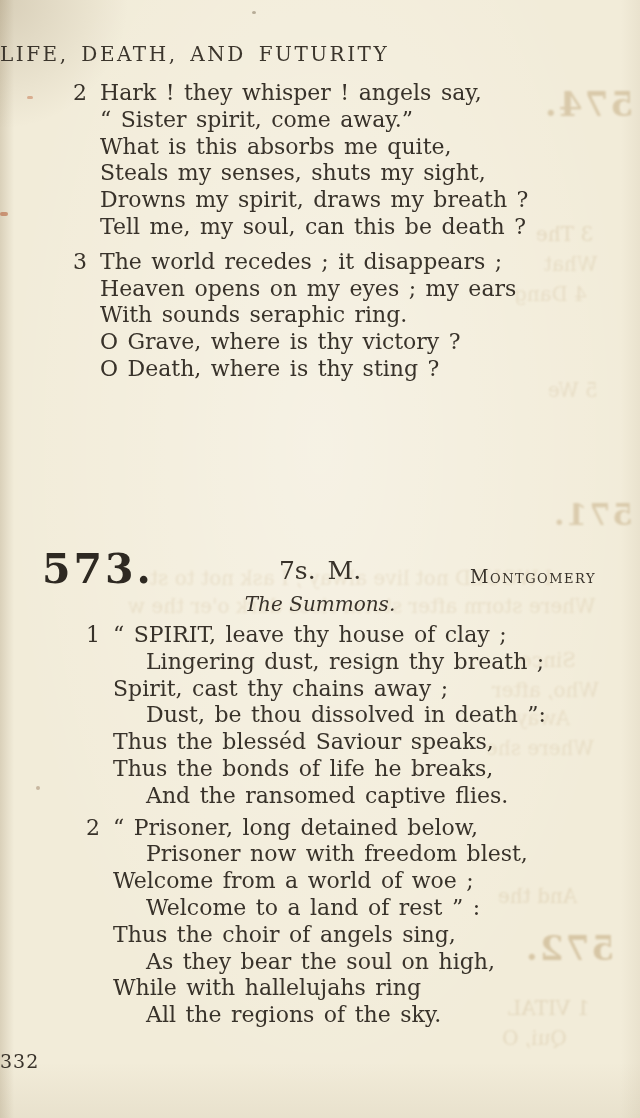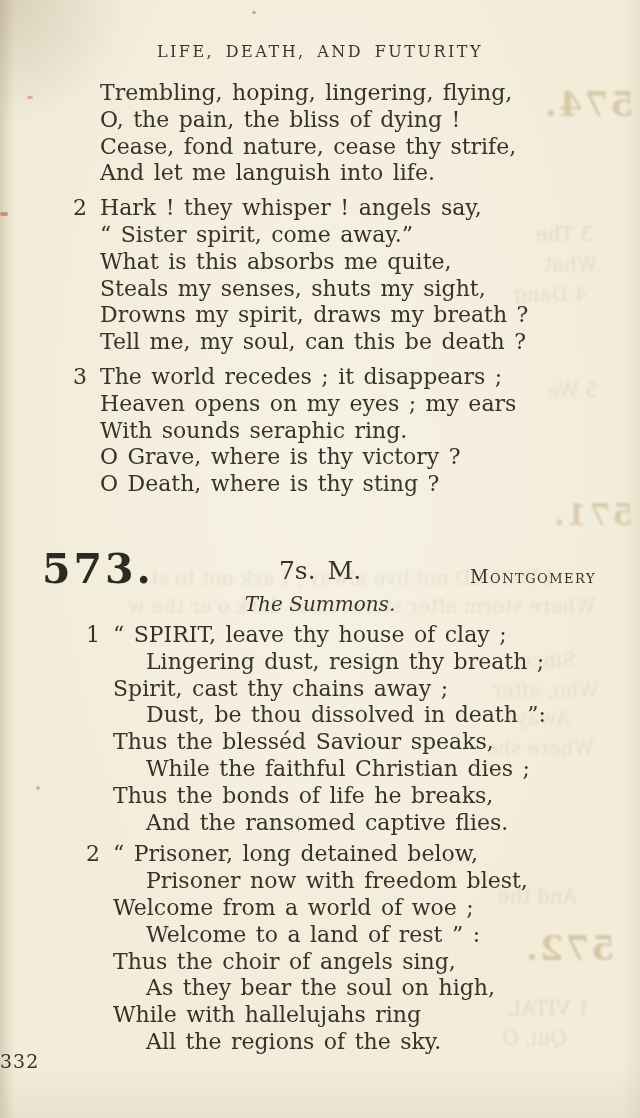--- a/index.html
+++ b/index.html
@@ -14,22 +14,21 @@
       radial-gradient(circle at 0% 0%, rgba(110,88,52,0.20), rgba(110,88,52,0) 10%),
       linear-gradient(90deg, rgba(120,98,60,0.20), rgba(120,98,60,0) 2.2%),
       linear-gradient(270deg, rgba(120,98,60,0.07), rgba(120,98,60,0) 3%),
       linear-gradient(0deg, rgba(120,98,60,0.08), rgba(120,98,60,0) 5%),
       radial-gradient(ellipse at 50% 40%, rgba(255,255,255,0.30), rgba(255,255,255,0) 70%),
       #f2ecd9;
   }
   .running-head {
     position: absolute;
     top: 42px; left: 0; right: 0;
-    text-align: center;
-    font-size: 16px;
+    font-size: 20px;
     letter-spacing: 2.5px;
     word-spacing: 4px;
     color: #3b352c;
   }
   .poem {
     position: absolute;
     font-size: 22px;
     line-height: 26.8px;
     word-spacing: 2.5px;
     white-space: nowrap;
@@ -115,26 +114,20 @@
       <span class="ghost" style="left: 498px; top: 884px; font-size: 20px; opacity: 0.18;">And the</span>
       <span class="ghost bold" style="left: 524px; top: 928px; font-size: 34px; opacity: 0.38;">572.</span>
       <span class="ghost" style="left: 508px; top: 996px; font-size: 20px; opacity: 0.2;">1 VITAL</span>
       <span class="ghost" style="left: 502px; top: 1026px; font-size: 20px; opacity: 0.18;">Qui, O</span>
     </div>
 
   <div class="running-head">LIFE, DEATH, AND FUTURITY</div>
 
   <div class="poem poem-prev">
       <div class="verse">
-        <div class="vline">Trembling, hoping, lingering, flying,</div>
-        <div class="vline">O, the pain, the bliss of dying !</div>
-        <div class="vline">Cease, fond nature, cease thy strife,</div>
-        <div class="vline">And let me languish into life.</div>
-      </div>
-      <div class="verse">
         <div class="vline"><span class="vnum">2</span>Hark ! they whisper ! angels say,</div>
         <div class="vline">“ Sister spirit, come away.”</div>
         <div class="vline">What is this absorbs me quite,</div>
         <div class="vline">Steals my senses, shuts my sight,</div>
         <div class="vline">Drowns my spirit, draws my breath ?</div>
         <div class="vline">Tell me, my soul, can this be death ?</div>
       </div>
       <div class="verse">
         <div class="vline"><span class="vnum">3</span>The world recedes ; it disappears ;</div>
         <div class="vline">Heaven opens on my eyes ; my ears</div>
@@ -149,21 +142,20 @@
   <div class="hymn-author">Montgomery</div>
   <div class="hymn-title">The Summons.</div>
 
   <div class="poem poem-main">
       <div class="verse">
         <div class="vline"><span class="vnum">1</span>“ SPIRIT, leave thy house of clay ;</div>
         <div class="vline ind">Lingering dust, resign thy breath ;</div>
         <div class="vline">Spirit, cast thy chains away ;</div>
         <div class="vline ind">Dust, be thou dissolved in death ”:</div>
         <div class="vline">Thus the blesséd Saviour speaks,</div>
-        <div class="vline ind">While the faithful Christian dies ;</div>
         <div class="vline">Thus the bonds of life he breaks,</div>
         <div class="vline ind">And the ransomed captive flies.</div>
       </div>
       <div class="verse">
         <div class="vline"><span class="vnum">2</span>“ Prisoner, long detained below,</div>
         <div class="vline ind">Prisoner now with freedom blest,</div>
         <div class="vline">Welcome from a world of woe ;</div>
         <div class="vline ind">Welcome to a land of rest ” :</div>
         <div class="vline">Thus the choir of angels sing,</div>
         <div class="vline ind">As they bear the soul on high,</div>

